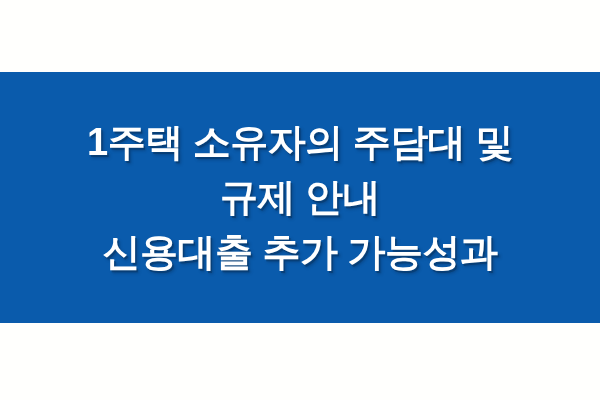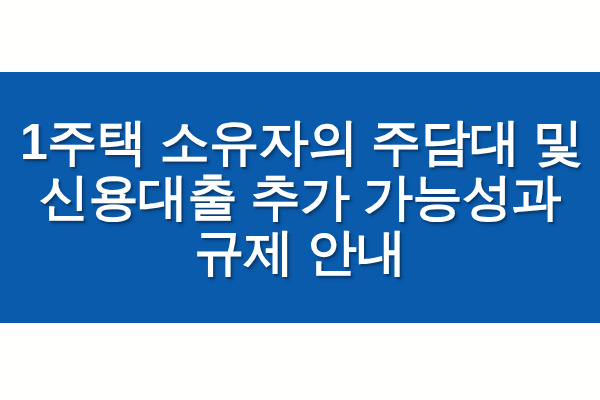--- a/index.html
+++ b/index.html
@@ -47,21 +47,21 @@
     justify-content: center;
     box-sizing: border-box;
     padding: 0 20px;
   }
 
   .banner-title {
     margin: 0;
     width: 100%;
     text-align: center;
     color: #ffffff;
-    font-size: 50px;
+    font-size: 38px;
     font-weight: 700;
     line-height: 55px;
     letter-spacing: -0.5px;
     text-shadow:
       1.5px 1.5px 0 rgba(7, 52, 99, 0.55),
       2.5px 2.5px 3px rgba(5, 38, 74, 0.35);
     word-break: keep-all;
   }
 
   .title-line {
@@ -82,20 +82,20 @@
 </head>
 <body>
 
 <div id="card-root">
 
   <div class="margin-strip-top"></div>
 
   <div class="banner">
     <h1 class="banner-title">
       <span class="title-line">1주택 소유자의 주담대 및</span>
+      <span class="title-line">규제 안내</span>
       <span class="title-line">신용대출 추가 가능성과</span>
-      <span class="title-line">규제 안내</span>
     </h1>
   </div>
 
   <div class="margin-strip-bottom"></div>
 
 </div>
 
 </body></html>

